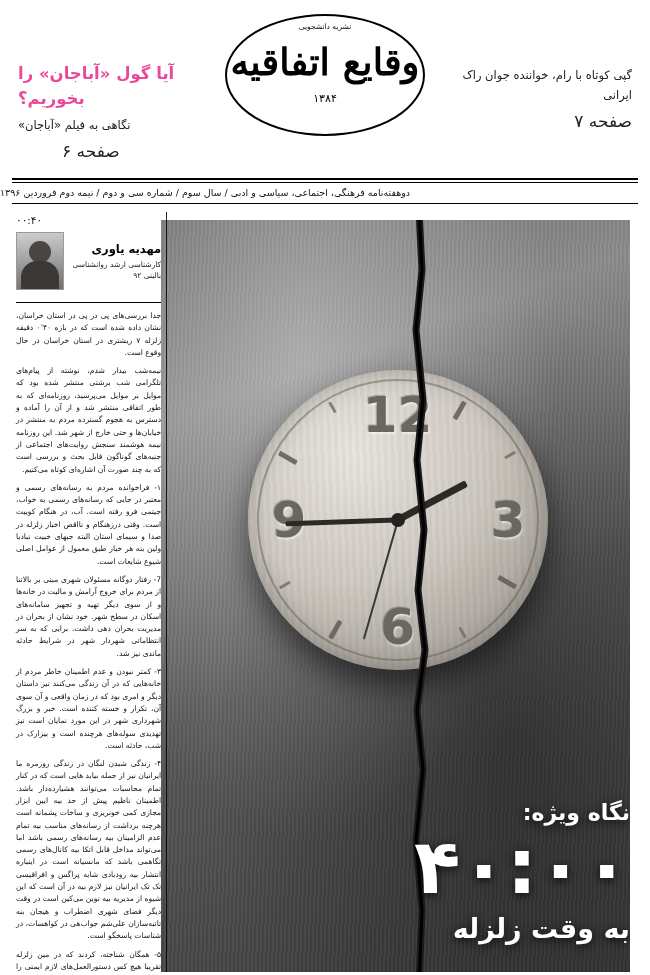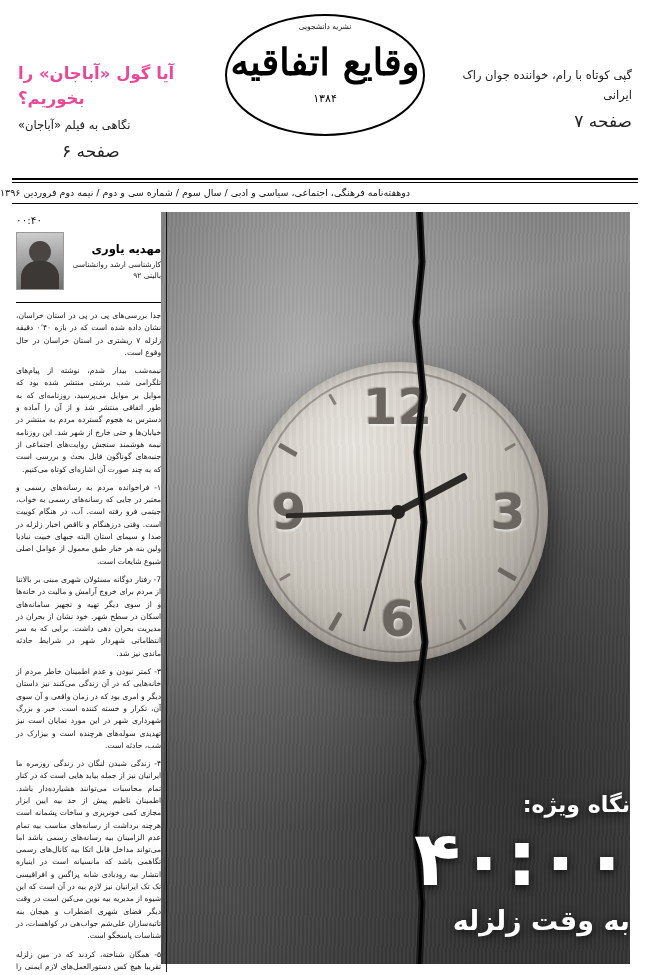--- a/index.html
+++ b/index.html
@@ -83,20 +83,21 @@
     box-sizing:border-box;
     height:768px;
   }
 
   
   .photo-col{
     width:475px;
     position:relative;
     margin-right:8px;
     order:1;
+    margin-top:8px;
   }
   .photo{
     position:relative;width:100%;height:752px;overflow:hidden;
     background:linear-gradient(160deg,#6e6e6e 0%,#8b8b8b 22%,#585858 55%,#3a3a3a 100%);
   }
   
   .photo:before{
     content:"";position:absolute;inset:0;
     background:
       radial-gradient(ellipse at 30% 18%, rgba(255,255,255,.30), rgba(255,255,255,0) 55%),

